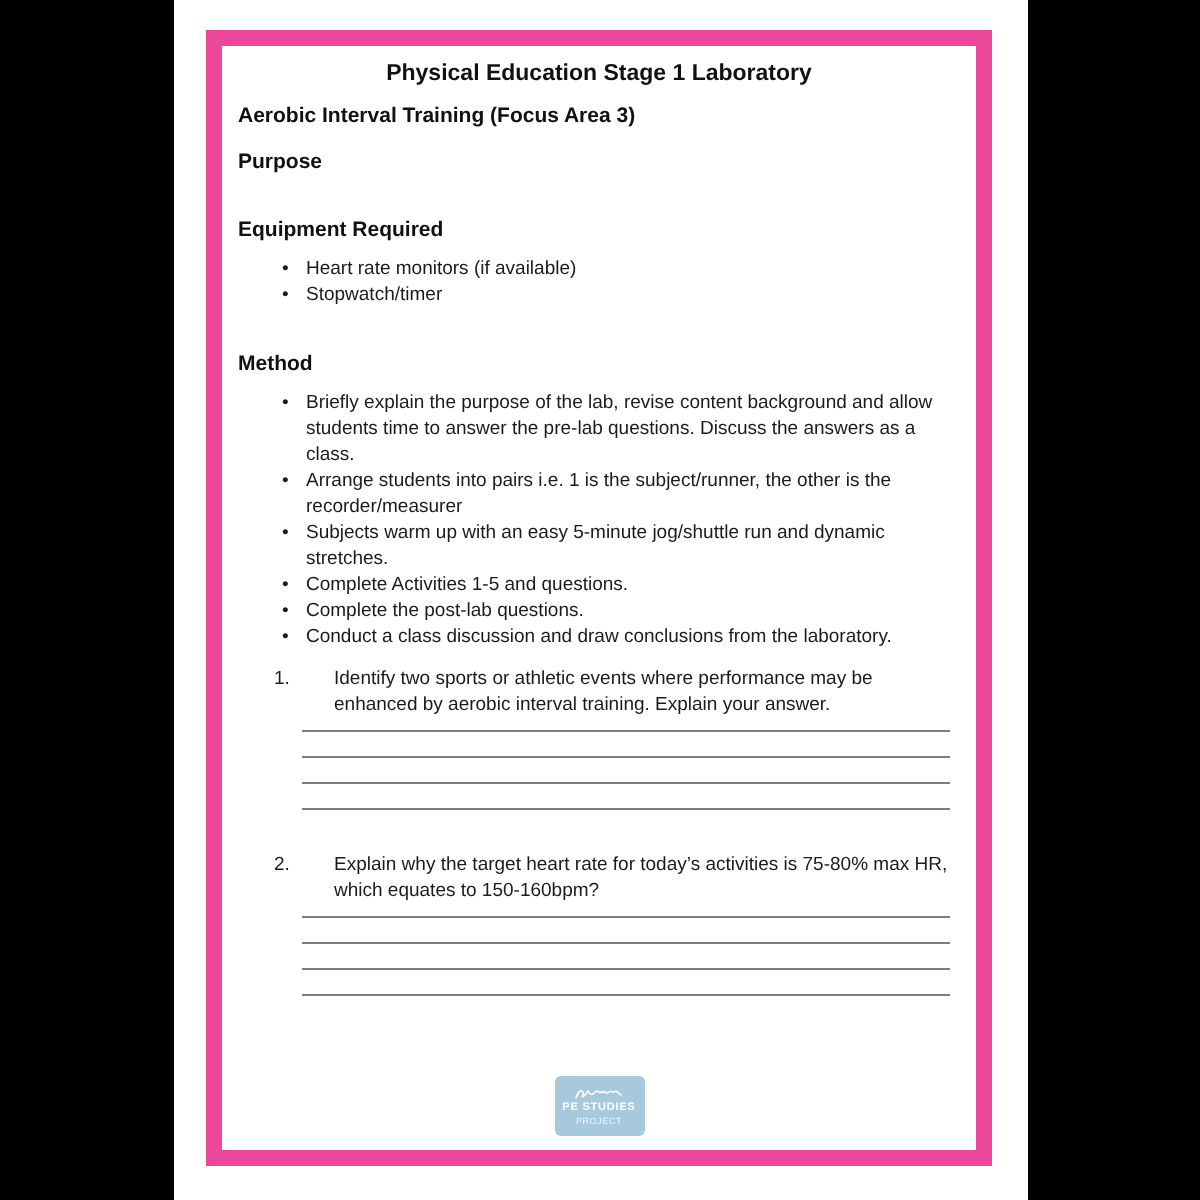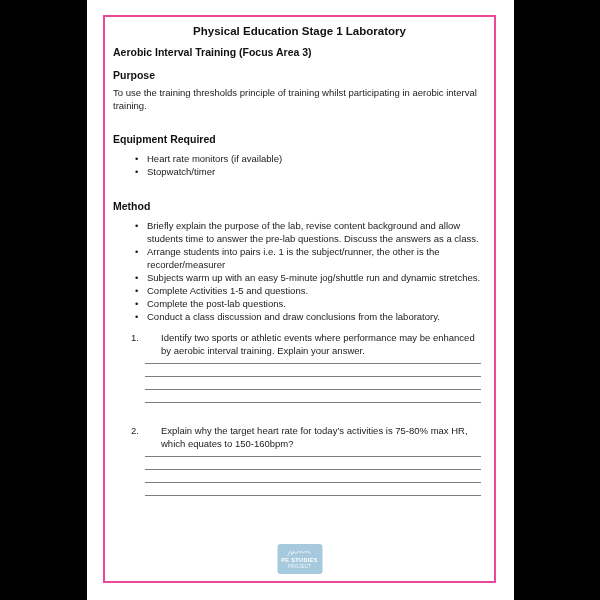--- a/index.html
+++ b/index.html
@@ -12,21 +12,21 @@
   }
   .doc-canvas {
     position:absolute; left:87px; top:0;
     width:427px; height:600px;
     background:#fff;
   }
   .page {
     position:absolute; left:16px; top:15px;
     width:393px; height:568px;
     background:#fff;
-    border:2px solid #ec4899;
+    border:8px solid #ec4899;
     padding:5px 8px 6px 8px;
   }
   .doc-title {
     text-align:center; font-weight:bold;
     font-size:11.5px; line-height:14px; color:#111;
     margin-top:2px;
   }
   .doc-subtitle {
     font-weight:bold;
     font-size:10.5px; line-height:13px; color:#111;
@@ -90,21 +90,20 @@
 </head>
 <body>
 
 <div class="doc-canvas">
   <div class="page">
 
     <div class="doc-title">Physical Education Stage 1 Laboratory</div>
     <div class="doc-subtitle">Aerobic Interval Training (Focus Area 3)</div>
 
     <div class="section-heading h-purpose">Purpose</div>
-    <div class="body-text">To use the training thresholds principle of training whilst participating in aerobic interval training.</div>
 
     <div class="section-heading h-equipment">Equipment Required</div>
     <ul class="doc-list">
 
         <li>
           <span class="bullet">•</span>
           <span class="li-text">Heart rate monitors (if available)</span>
         </li>
 
         <li>

